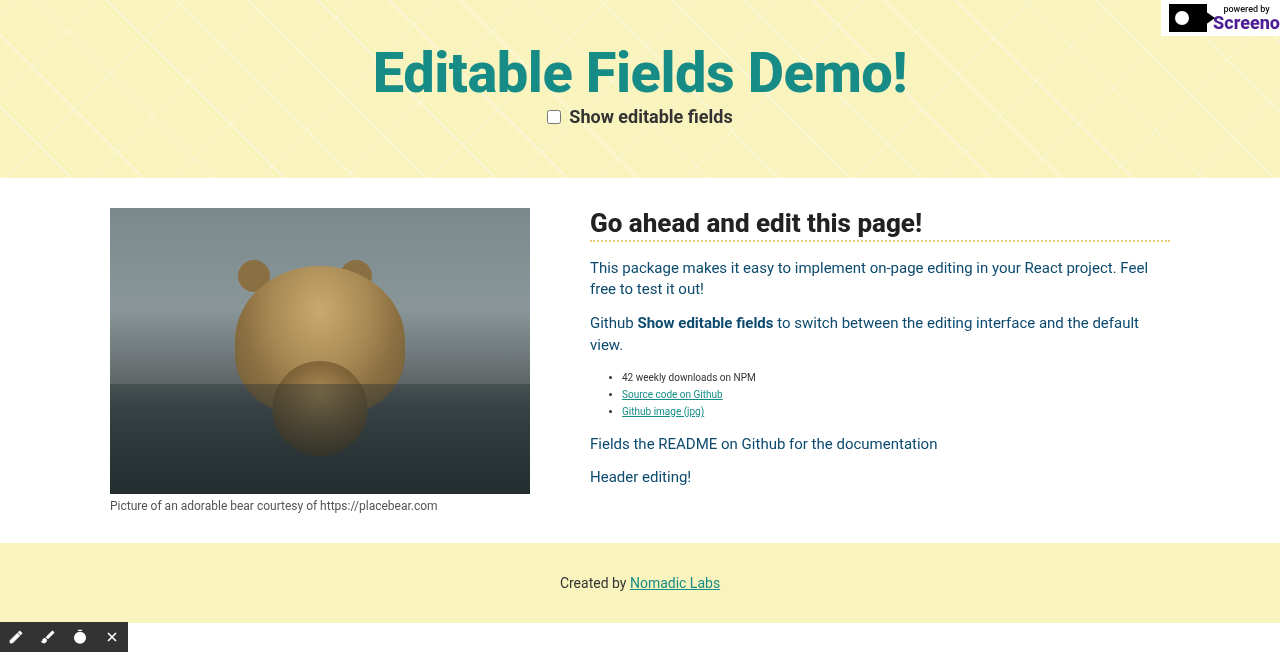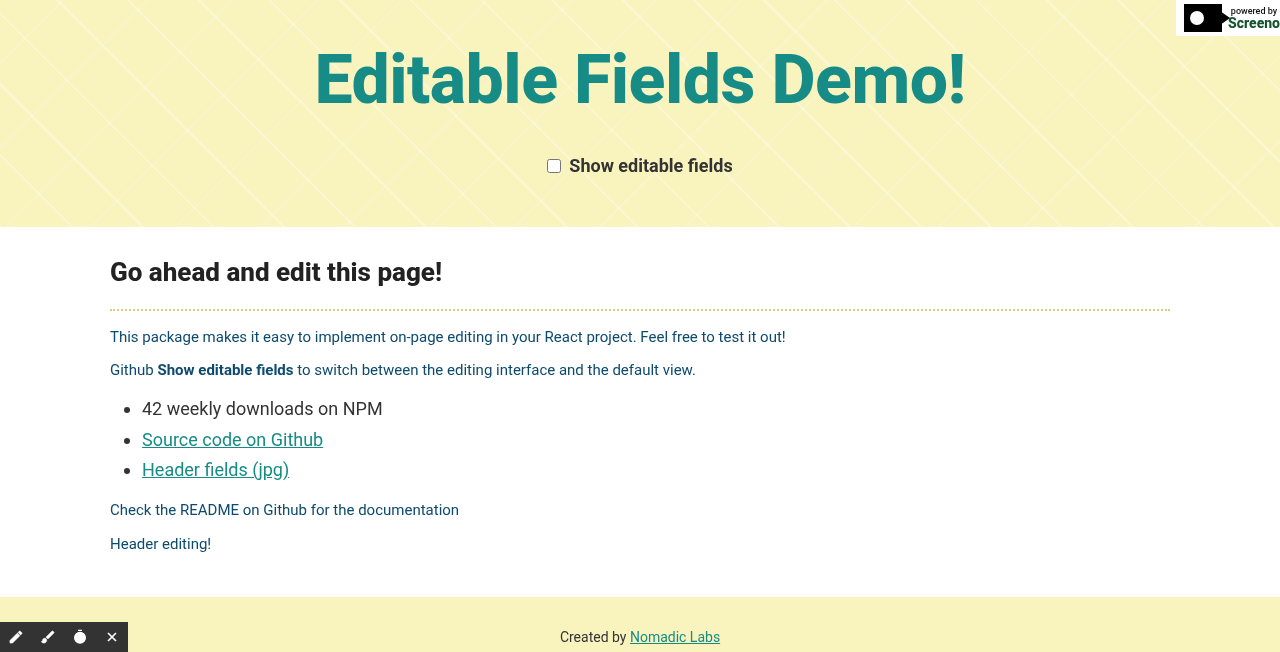--- a/index.html
+++ b/index.html
@@ -22,24 +22,23 @@
           transparent 2px, transparent 50px),
         repeating-linear-gradient(-45deg, 
           rgba(255,255,255,0.15) 0px, rgba(255,255,255,0.15) 2px, 
           transparent 2px, transparent 60px);
       padding: 40px 20px 50px;
       text-align: center;
       position: relative;
     }
     
     .hero-title {
-      font-size: 68px;
+      font-size: 56px;
       font-weight: 800;
       color: #178c86;
-      margin-bottom: 35px;
       letter-spacing: -0.5px;
     }
     
     .checkbox-row {
       display: inline-flex;
       align-items: center;
       gap: 8px;
     }
     
     .checkbox-row input[type="checkbox"] {
@@ -102,23 +101,23 @@
       line-height: 1;
     }
     
     .badge-text .small {
       font-size: 9px;
       font-weight: 500;
       color: #111;
     }
     
     .badge-text .big {
-      font-size: 14px;
+      font-size: 18px;
       font-weight: 800;
-      color: #14532d;
+      color: #4c1d95;
     }
     
     .content {
       max-width: 1100px;
       margin: 0 auto;
       padding: 30px 20px;
       display: flex;
       gap: 60px;
       align-items: flex-start;
     }
@@ -193,21 +192,21 @@
     }
     
     .text-col {
       flex: 1;
       min-width: 0;
     }
     
     .text-col h2 {
       font-size: 26px;
       font-weight: 800;
-      margin-bottom: 22px;
+      margin-bottom: 2px;
       color: #222;
     }
     
     .dotted-hr {
       border: none;
       border-top: 2px dotted #e8c97a;
       margin-bottom: 16px;
     }
     
     .text-col p {
@@ -220,21 +219,21 @@
     .text-col strong {
       font-weight: 700;
     }
     
     .text-col ul {
       margin: 4px 0 14px 0;
       padding-left: 32px;
     }
     
     .text-col li {
-      font-size: 18px;
+      font-size: 10px;
       line-height: 1.7;
       color: #333;
     }
     
     .text-col a {
       color: #178c86;
     }
     
     .footer {
       background-color: #f9f3be;
@@ -291,34 +290,46 @@
     </div>
   </div>
   <h1 class="hero-title">Editable Fields Demo!</h1>
   <label class="checkbox-row">
     <input type="checkbox" style="">
     <span class="checkbox-label">Show editable fields</span>
   </label>
 </div>
 
 <div class="content">
+  <div class="image-col">
+    <div class="bear-image">
+      <div class="bear-silhouette">
+        <div class="bear-ear-left"></div>
+        <div class="bear-ear-right"></div>
+        <div class="bear-body"></div>
+        <div class="bear-head"></div>
+      </div>
+      <div class="water-reflection"></div>
+    </div>
+    <div class="caption">Picture of an adorable bear courtesy of https://placebear.com</div>
+  </div>
 
   <div class="text-col">
     <h2>Go ahead and edit this page!</h2>
     <hr class="dotted-hr">
     <p>This package makes it easy to implement on-page editing in your React project. Feel free to test it out!</p>
     <p>
       <span>Github </span><strong>Show editable fields</strong><span> to switch between the editing interface and the default view.</span>
     </p>
     <ul>
       <li>42 weekly downloads on NPM</li>
       <li><a href="#">Source code on Github</a></li>
-      <li><a href="#">Header fields (jpg)</a></li>
+      <li><a href="#">Github image (jpg)</a></li>
     </ul>
-    <p>Check the README on Github for the documentation</p>
+    <p>Fields the README on Github for the documentation</p>
     <p>Header editing!</p>
   </div>
 </div>
 
 <div class="footer">
   <span>Created by </span><a href="#">Nomadic Labs</a>
 </div>
 
 <div class="toolbar">
   <button class="toolbar-btn">

